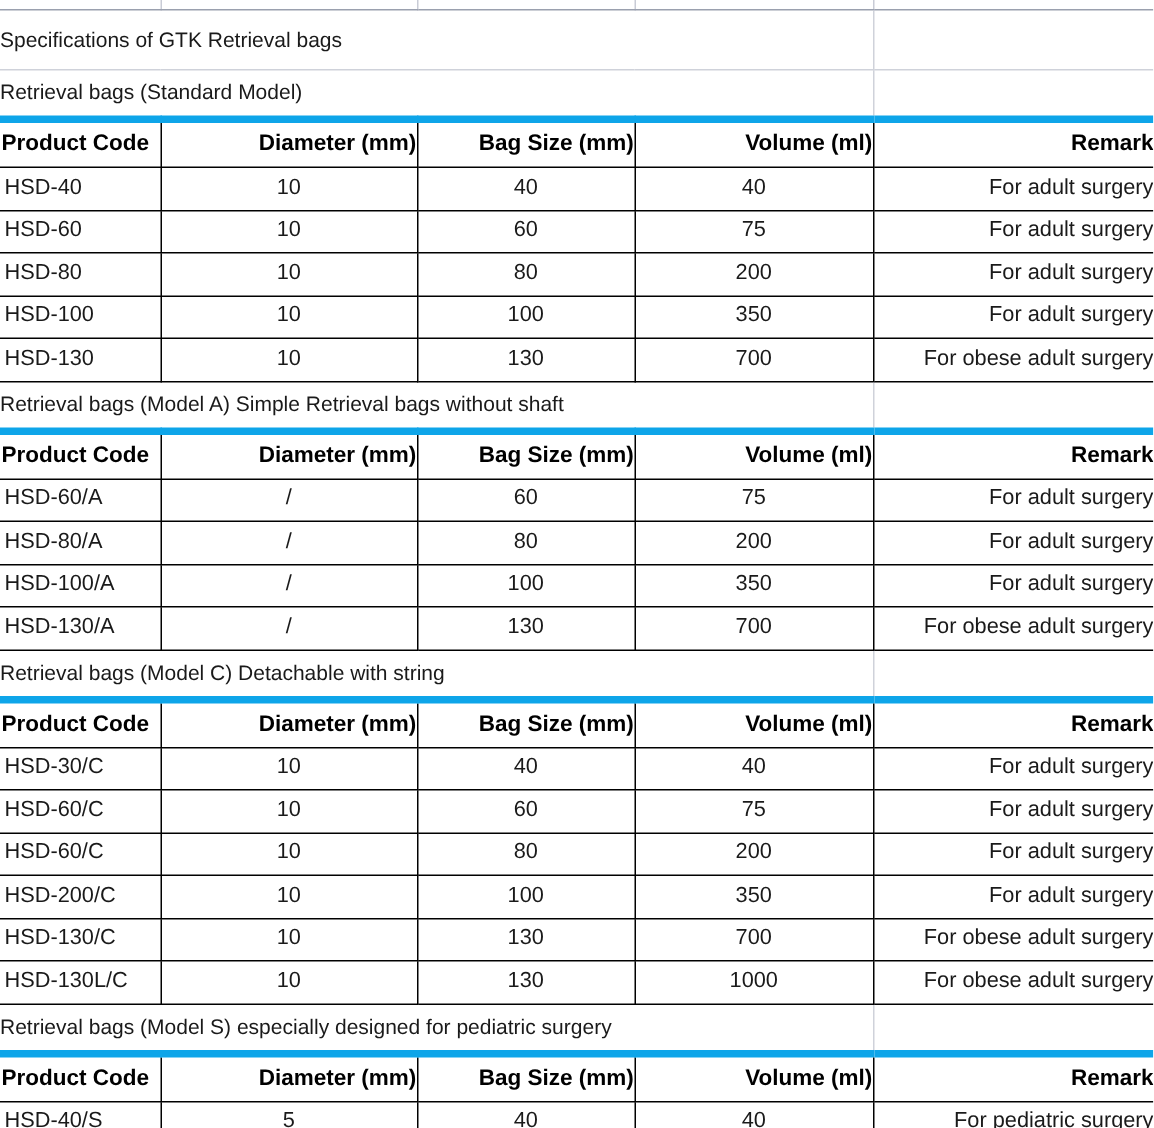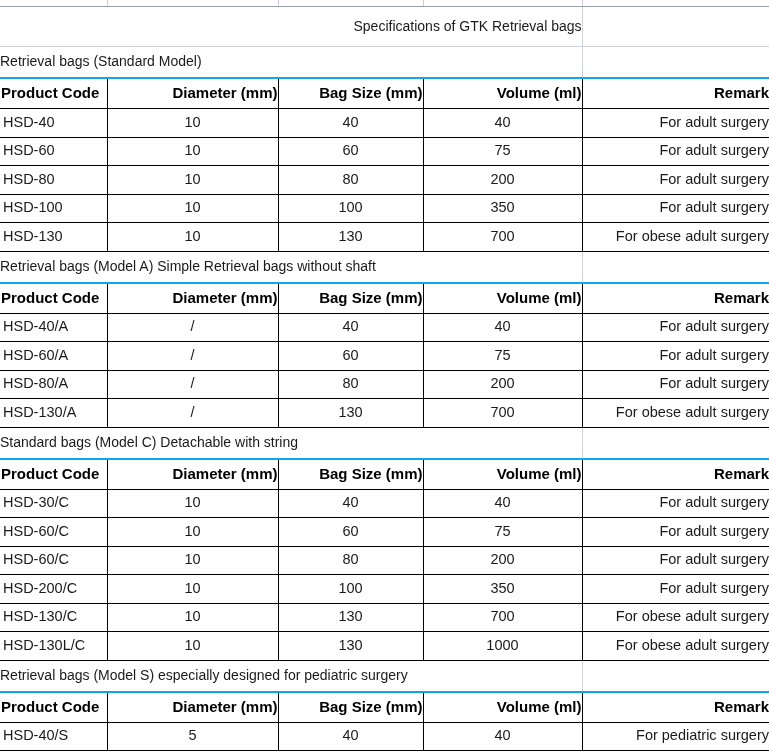--- a/index.html
+++ b/index.html
@@ -45,34 +45,34 @@
     border-right: 1px solid #c9ccd6;
   }
   tr.top-spacer td.last { border-right: none; }
 
   
   tr.title-row td {
     height: 39px;
     border-bottom: 1px solid #cfd2da;
   }
   td.title-cell {
-    text-align: right;
+    text-align: left;
     font-size: 27px;
     font-weight: 400;
     color: #000000;
     letter-spacing: 0px;
     white-space: nowrap;
     border-right: 1px solid #cfd2da;
   }
   td.title-pad { border-right: none; }
 
   
   tr.section-row td {
     height: 30px;
-    border-bottom: 2px solid #0ea5e9;
+    border-bottom: 5px solid #0ea5e9;
   }
   td.section-label {
     color: #ee1c25;
     font-size: 14.5px;
     font-weight: 400;
     padding-left: 3px;
     white-space: nowrap;
     border-right: 1px solid #cfd2da;
   }
   td.section-pad { border-right: none; }
@@ -177,49 +177,49 @@
           <td class="section-pad"></td>
         </tr>
         <tr class="colhead-row">
           <td class="first">Product Code</td>
           <td>Diameter (mm)</td>
           <td>Bag Size (mm)</td>
           <td>Volume (ml)</td>
           <td class=" last">Remark</td>
         </tr>
         <tr class="data-row">
-          <td class="first">HSD-40/A</td>
-          <td>/</td>
-          <td>40</td>
-          <td>40</td>
-          <td class=" last">For adult surgery</td>
-        </tr>
-        <tr class="data-row">
           <td class="first">HSD-60/A</td>
           <td>/</td>
           <td>60</td>
           <td>75</td>
           <td class=" last">For adult surgery</td>
         </tr>
         <tr class="data-row">
           <td class="first">HSD-80/A</td>
           <td>/</td>
           <td>80</td>
           <td>200</td>
           <td class=" last">For adult surgery</td>
         </tr>
         <tr class="data-row">
+          <td class="first">HSD-100/A</td>
+          <td>/</td>
+          <td>100</td>
+          <td>350</td>
+          <td class=" last">For adult surgery</td>
+        </tr>
+        <tr class="data-row">
           <td class="first">HSD-130/A</td>
           <td>/</td>
           <td>130</td>
           <td>700</td>
           <td class=" last">For obese adult surgery</td>
         </tr>
         <tr class="section-row">
-          <td class="section-label" colspan="4">Standard bags (Model C) Detachable with string</td>
+          <td class="section-label" colspan="4">Retrieval bags (Model C) Detachable with string</td>
           <td class="section-pad"></td>
         </tr>
         <tr class="colhead-row">
           <td class="first">Product Code</td>
           <td>Diameter (mm)</td>
           <td>Bag Size (mm)</td>
           <td>Volume (ml)</td>
           <td class=" last">Remark</td>
         </tr>
         <tr class="data-row">

